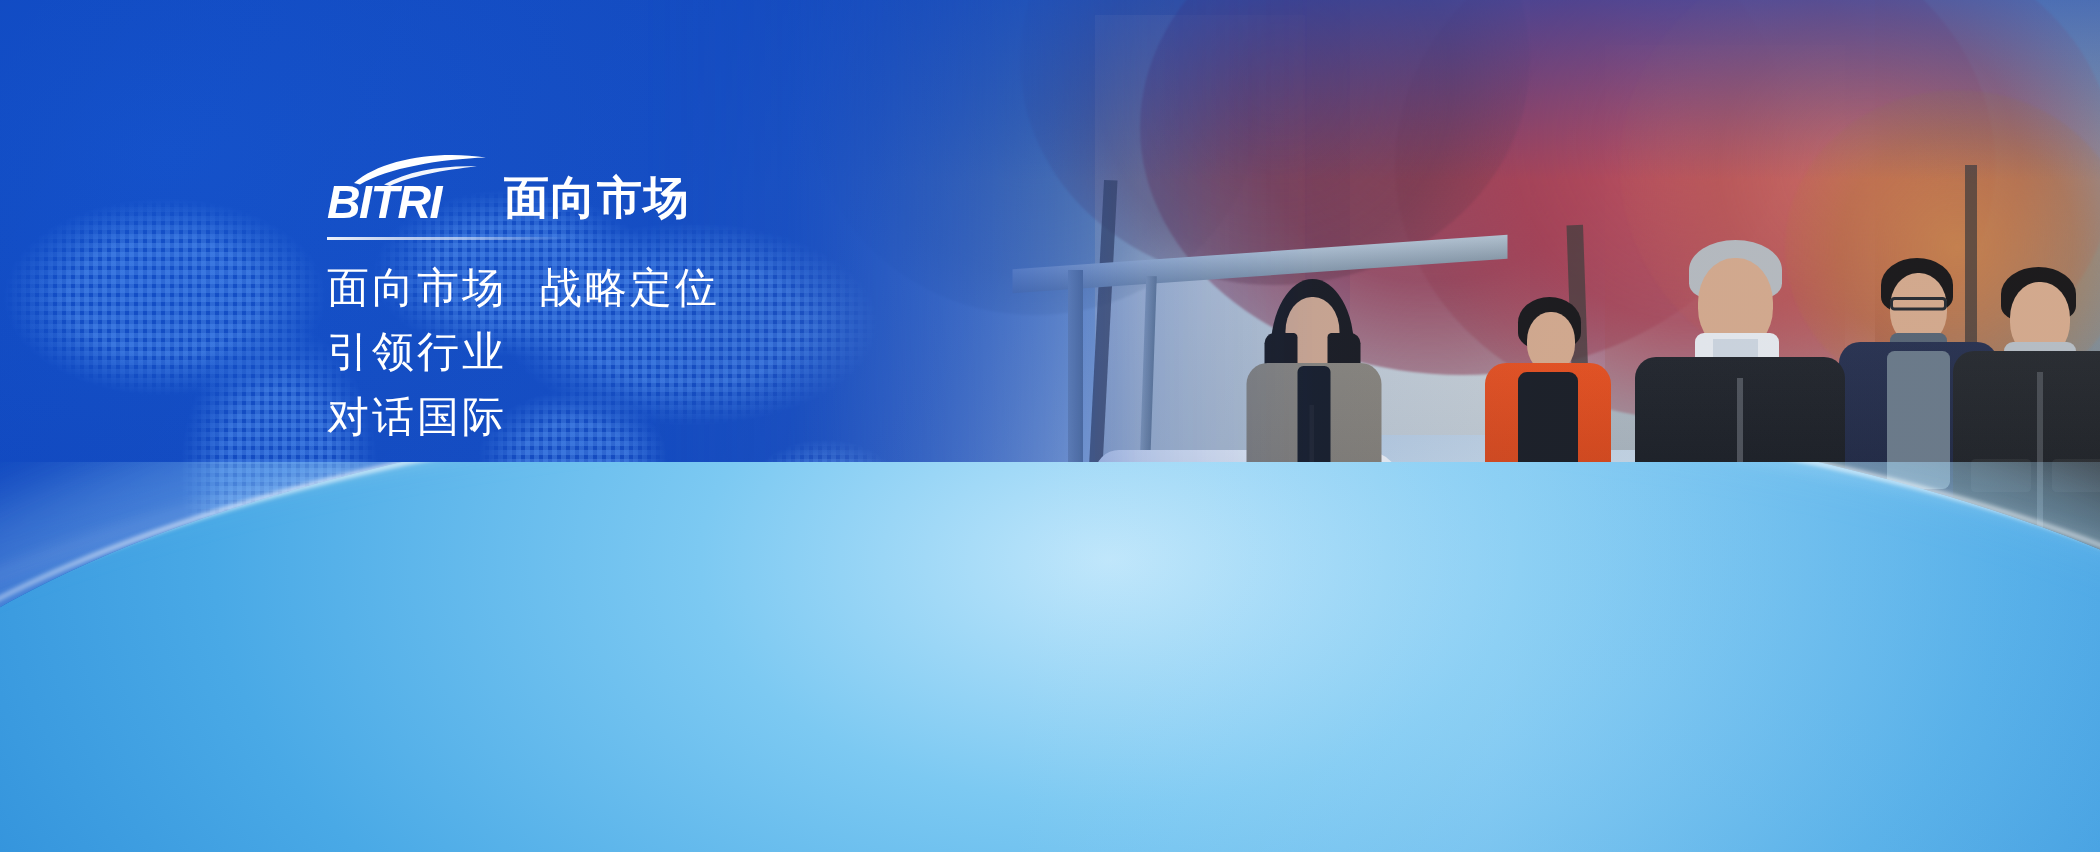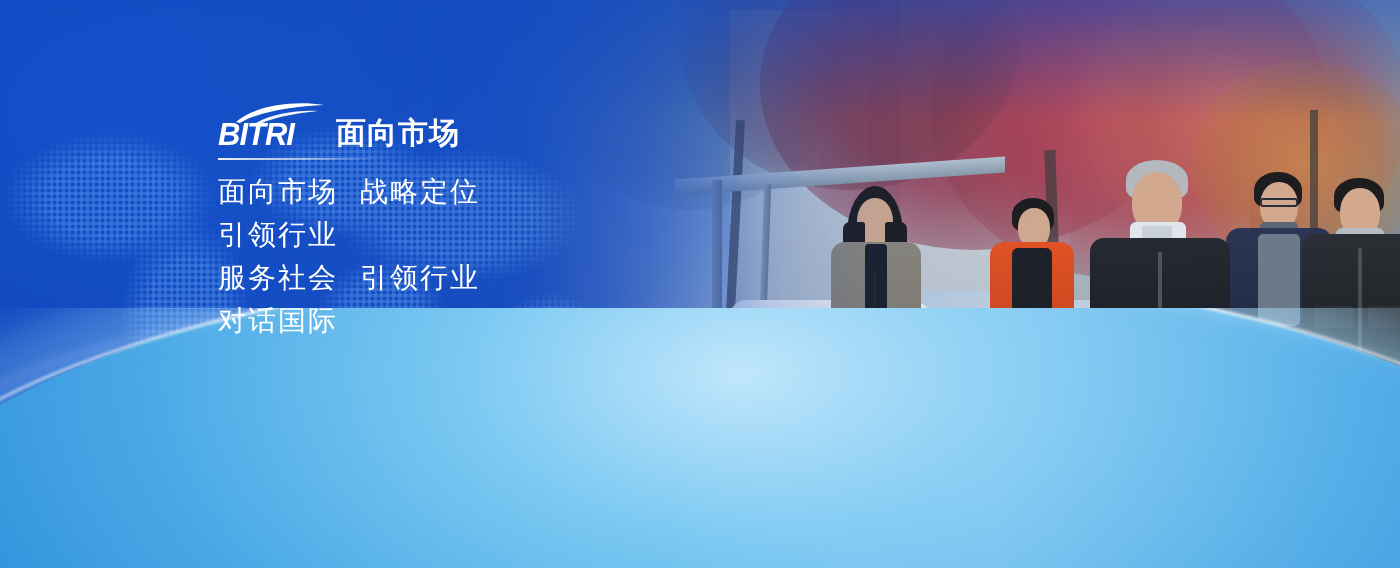--- a/index.html
+++ b/index.html
@@ -507,22 +507,18 @@
 
     <div class="slogans">
       <div class="slogan-line">
         <span class="slogan-a">面向市场</span>
         <span class="slogan-b">战略定位</span>
       </div>
       <div class="slogan-line">
         <span class="slogan-a">引领行业</span>
       </div>
       <div class="slogan-line">
-        <span class="slogan-a">服务社会</span>
-        <span class="slogan-b">引领行业</span>
-      </div>
-      <div class="slogan-line">
         <span class="slogan-b">对话国际</span>
       </div>
     </div>
 
   </div>
 </div>
 
 </body></html>

